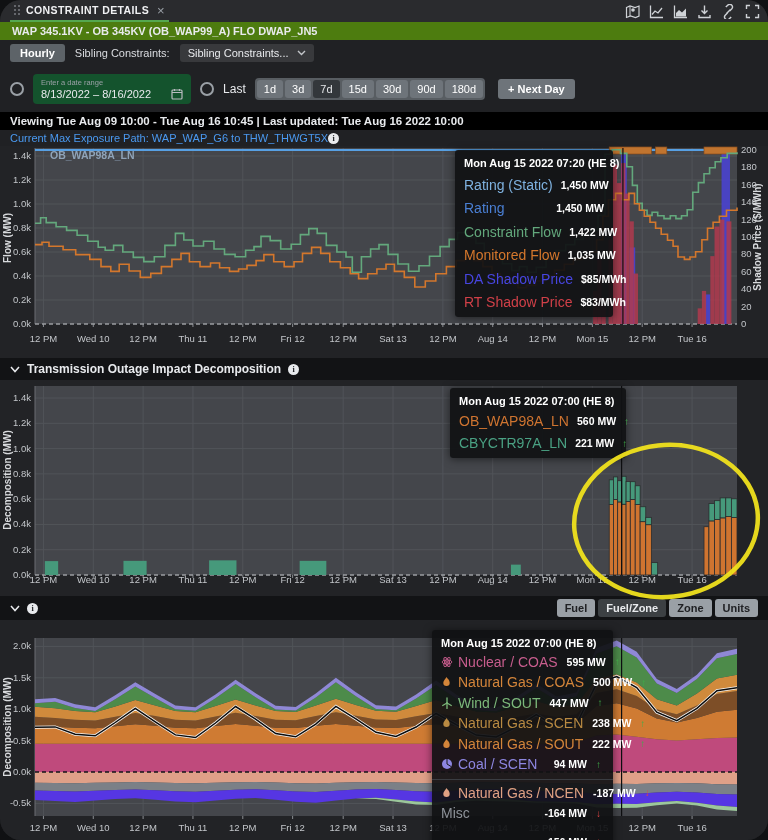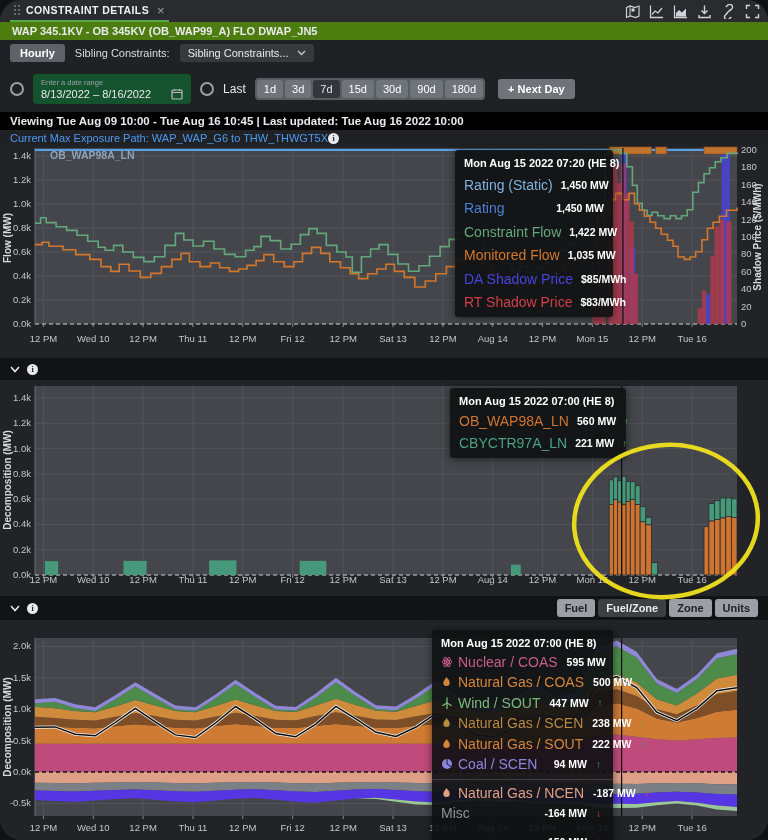--- a/index.html
+++ b/index.html
@@ -307,20 +307,21 @@
           <span class="tt-label" style="color: rgb(208, 64, 72);">RT Shadow Price</span>
           <span class="tt-value">$83/MWh</span>
         </div>
       </div>
   </div>
 
   <div class="sechdr">
     <svg width="10" height="7" viewBox="0 0 10 7">
         <polyline points="1,1 5,5.5 9,1" fill="none" stroke="#e8eaed" stroke-width="1.5"></polyline>
       </svg>
+    <span>Transmission Outage Impact Decomposition</span>
     <span class="info">i</span>
   </div>
 
   <div class="panel" style="height:216px">
     <svg id="c2" width="768" height="216">
         <rect x="35" y="6" width="702" height="189" fill="#44464b"></rect>
         <line x1="43.424" x2="43.424" y1="6" y2="195" stroke="#515459" stroke-width="1"></line>
         <line x1="93.266" x2="93.266" y1="6" y2="195" stroke="#515459" stroke-width="1"></line>
         <line x1="143.108" x2="143.108" y1="6" y2="195" stroke="#515459" stroke-width="1"></line>
         <line x1="192.95000000000002" x2="192.95000000000002" y1="6" y2="195" stroke="#515459" stroke-width="1"></line>

